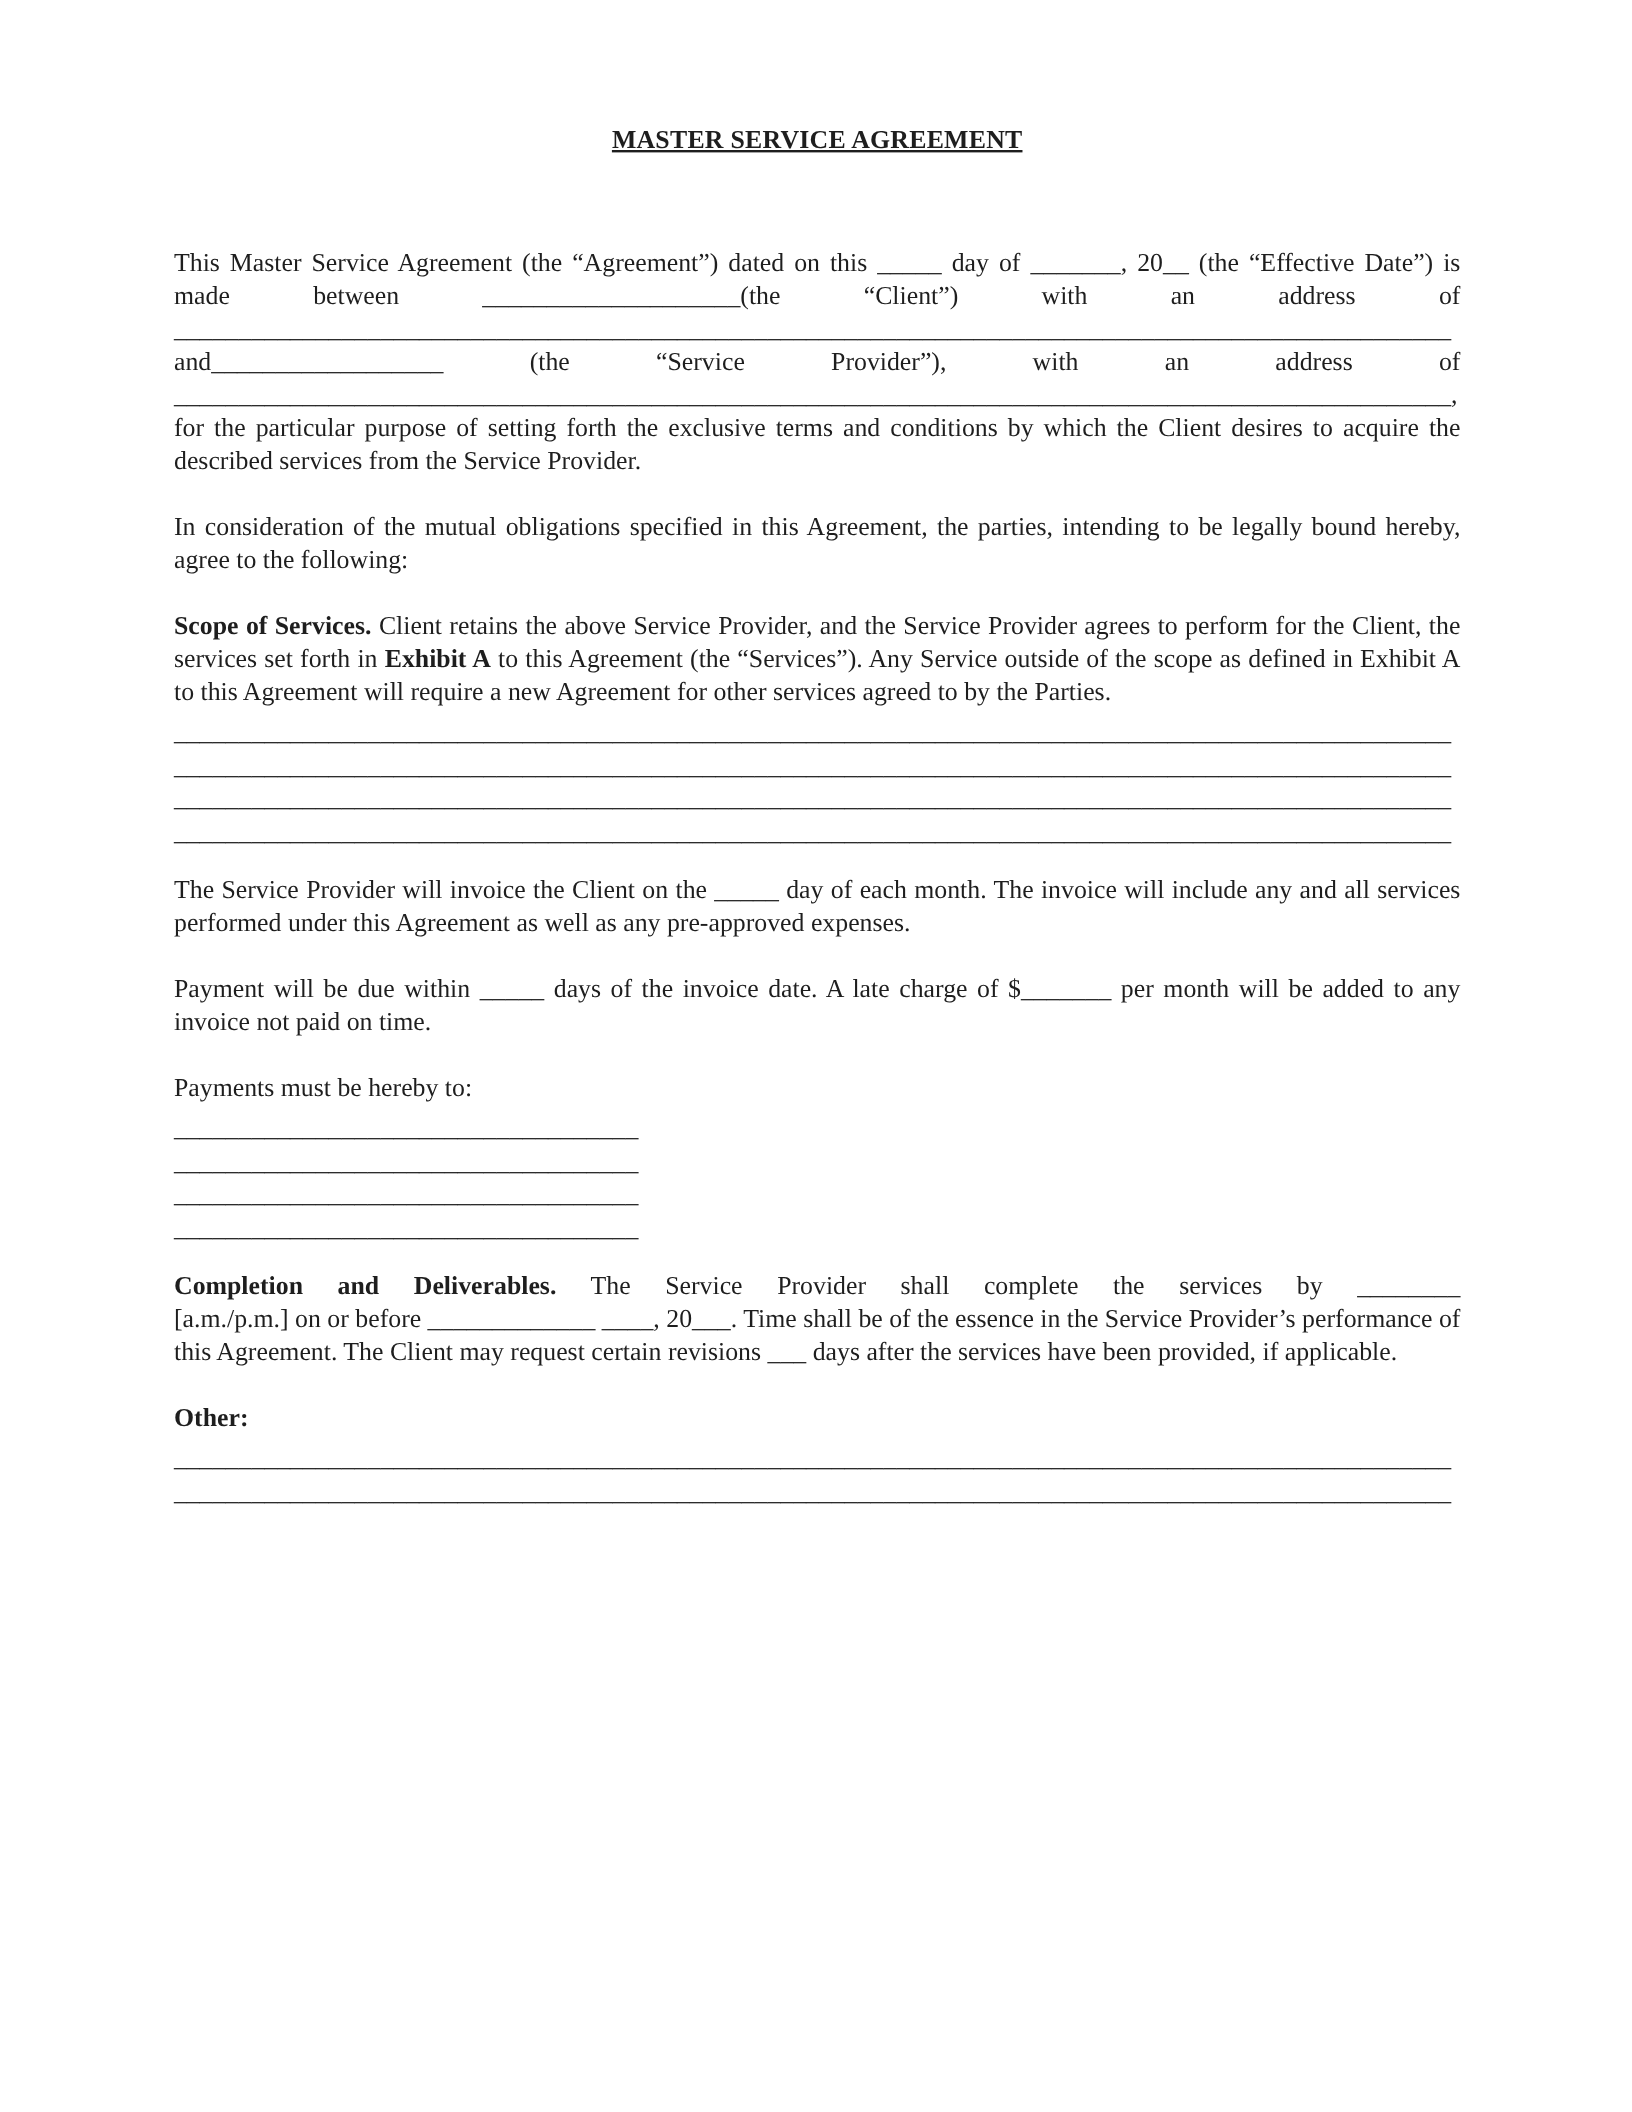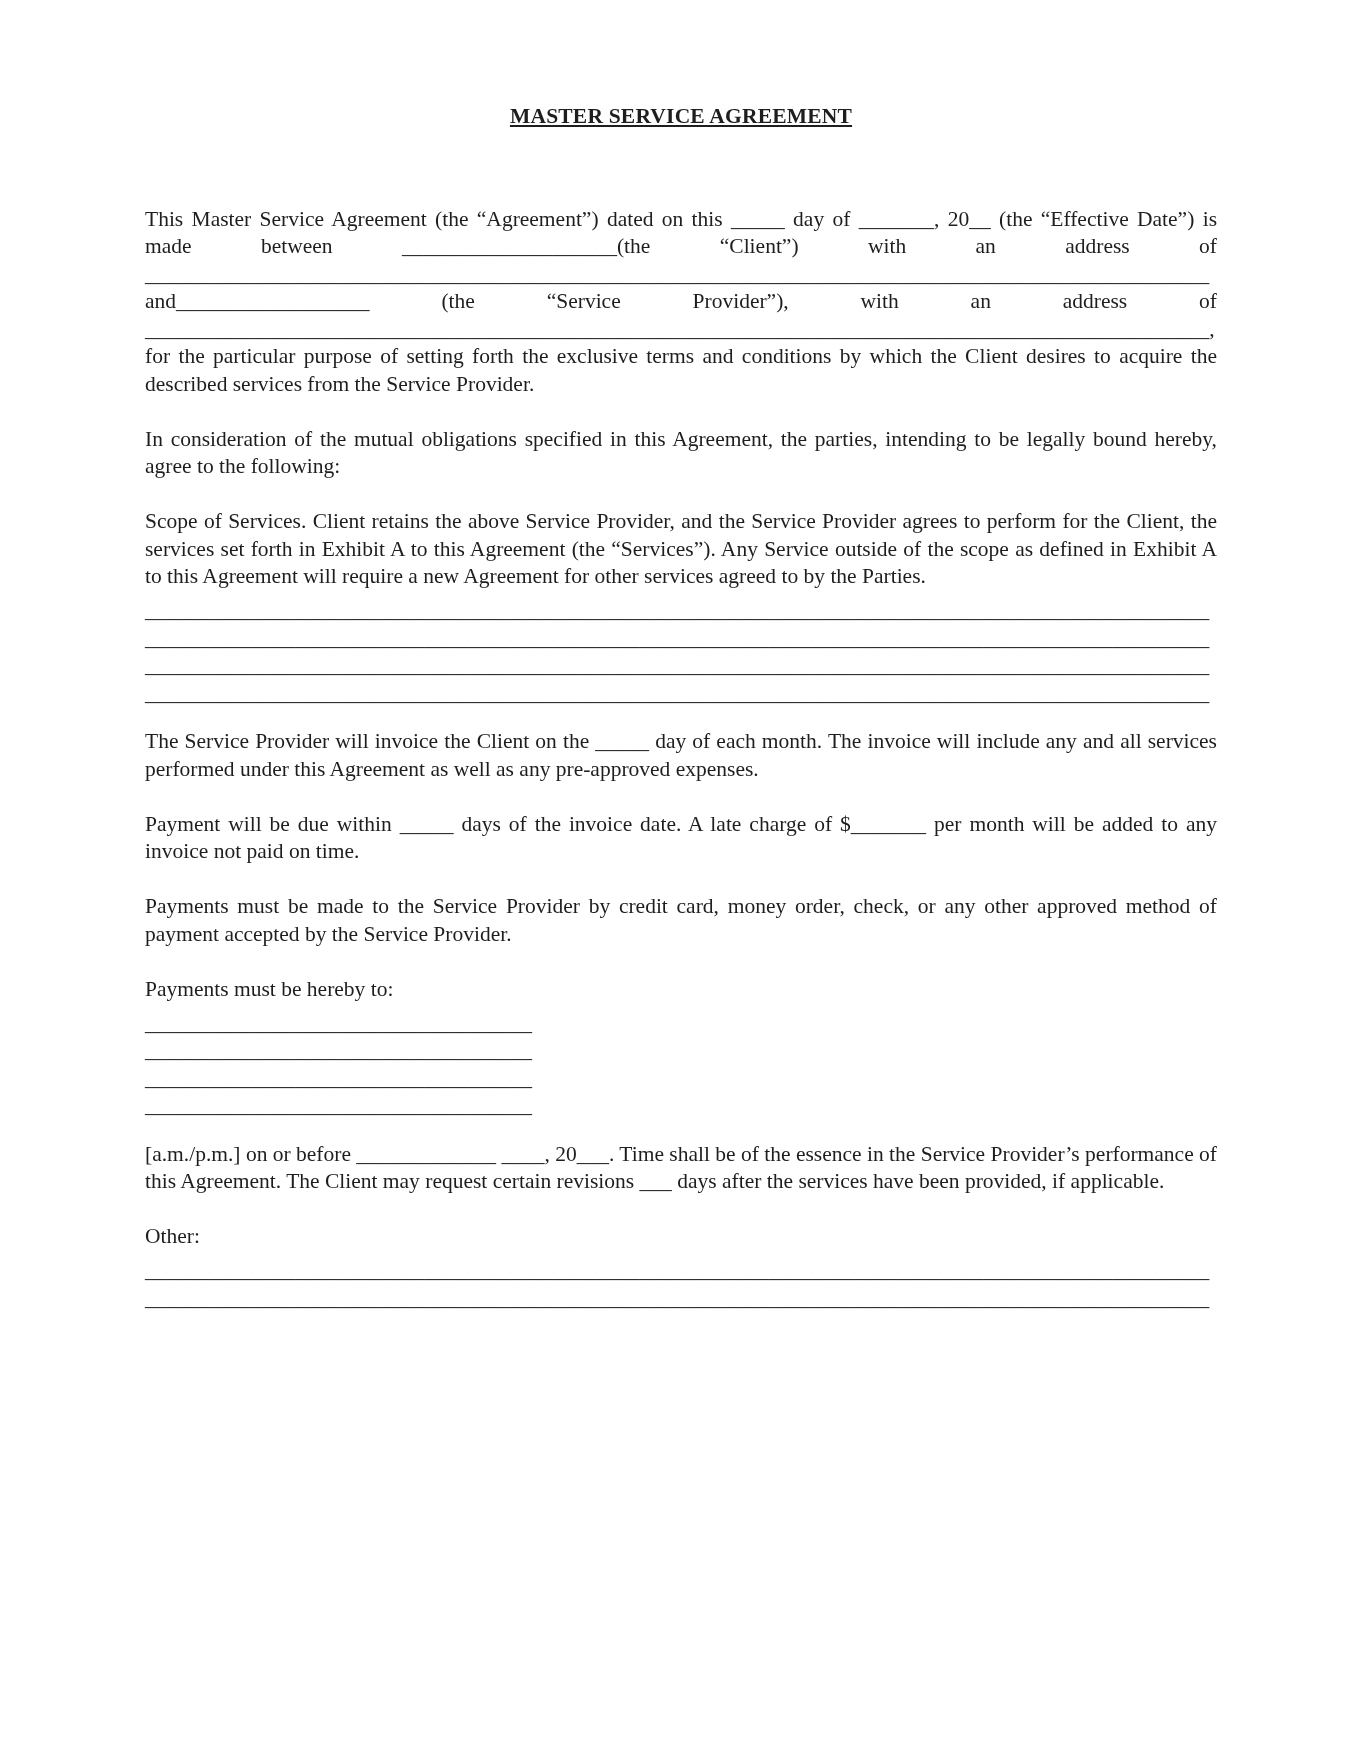--- a/index.html
+++ b/index.html
@@ -38,21 +38,21 @@
     text-align-last: justify;
     margin-bottom: 0;
   }
   .para.cont {
     margin-top: 0;
   }
   .para.label {
     text-align: left;
   }
   .bold {
-    font-weight: normal;
+    font-weight: bold;
     margin-top: 32px;
   }
   .blank-group {
     margin-top: -21px;   
     margin-bottom: 21px;
   }
   .blank-line {
     line-height: 27.5px;
     white-space: nowrap;
   }
@@ -67,28 +67,28 @@
       <p class="para"><span>In consideration of the mutual obligations specified in this Agreement, the parties, intending to be legally bound hereby, agree to the following:</span></p>
       <p class="para"><span class="bold">Scope of Services.</span><span> Client retains the above Service Provider, and the Service Provider agrees to perform for the Client, the services set forth in </span><span class="bold">Exhibit A</span><span> to this Agreement (the “Services”). Any Service outside of the scope as defined in Exhibit A to this Agreement will require a new Agreement for other services agreed to by the Parties.</span></p>
       <div class="blank-group">
         <div class="blank-line">___________________________________________________________________________________________________</div>
         <div class="blank-line">___________________________________________________________________________________________________</div>
         <div class="blank-line">___________________________________________________________________________________________________</div>
         <div class="blank-line">___________________________________________________________________________________________________</div>
       </div>
       <p class="para"><span>The Service Provider will invoice the Client on the _____ day of each month. The invoice will include any and all services performed under this Agreement as well as any pre-approved expenses.</span></p>
       <p class="para"><span>Payment will be due within _____ days of the invoice date. A late charge of $_______ per month will be added to any invoice not paid on time.</span></p>
-      <p class="para"><span>Payments must be made to the Service Provider by credit card, money order, check, or any other approved method of payment accepted by the Service Provider.</span></p>
       <p class="para"><span>Payments must be hereby to:</span></p>
       <div class="blank-group">
         <div class="blank-line">____________________________________</div>
         <div class="blank-line">____________________________________</div>
         <div class="blank-line">____________________________________</div>
         <div class="blank-line">____________________________________</div>
       </div>
+      <p class="para line-stretch"><span class="bold">Completion and Deliverables.</span><span> The Service Provider shall complete the services by ________</span></p>
       <p class="para cont"><span>[a.m./p.m.] on or before _____________ ____, 20___. Time shall be of the essence in the Service Provider’s performance of this Agreement. The Client may request certain revisions ___ days after the services have been provided, if applicable.</span></p>
       <p class="para label"><span class="bold">Other:</span></p>
       <div class="blank-group">
         <div class="blank-line">___________________________________________________________________________________________________</div>
         <div class="blank-line">___________________________________________________________________________________________________</div>
       </div>
     </div>
 </div>
 
 </body></html>

